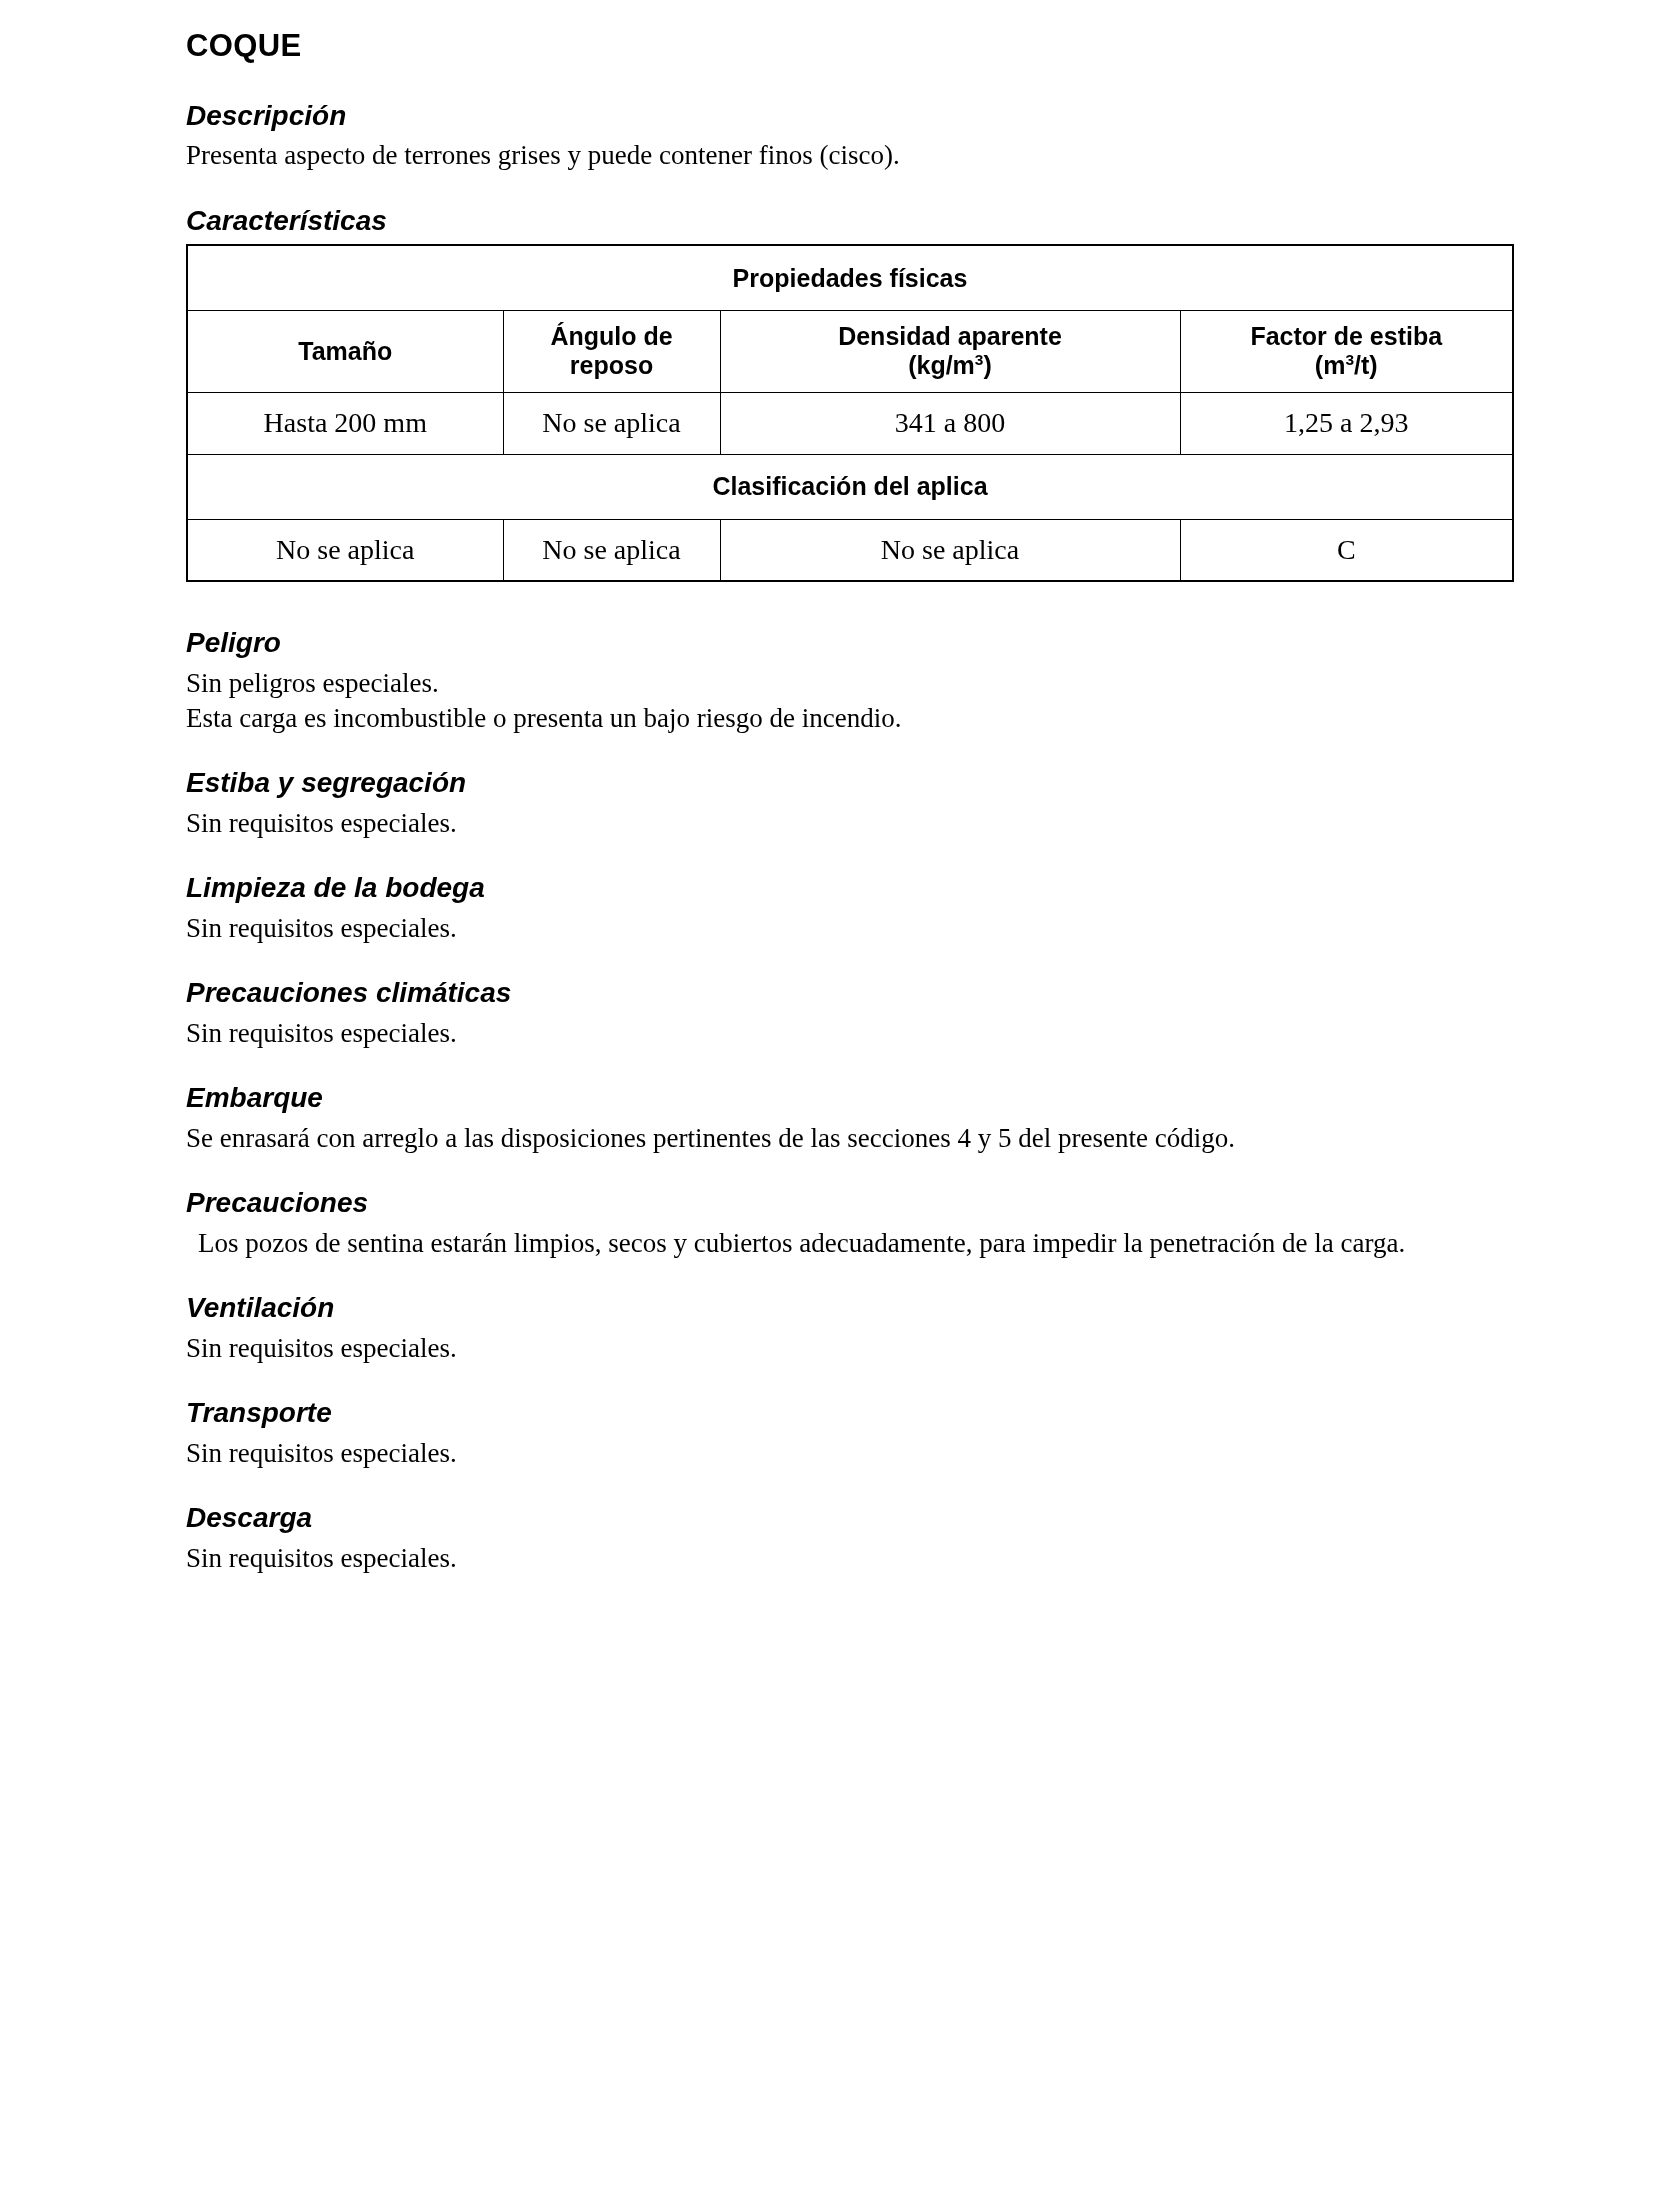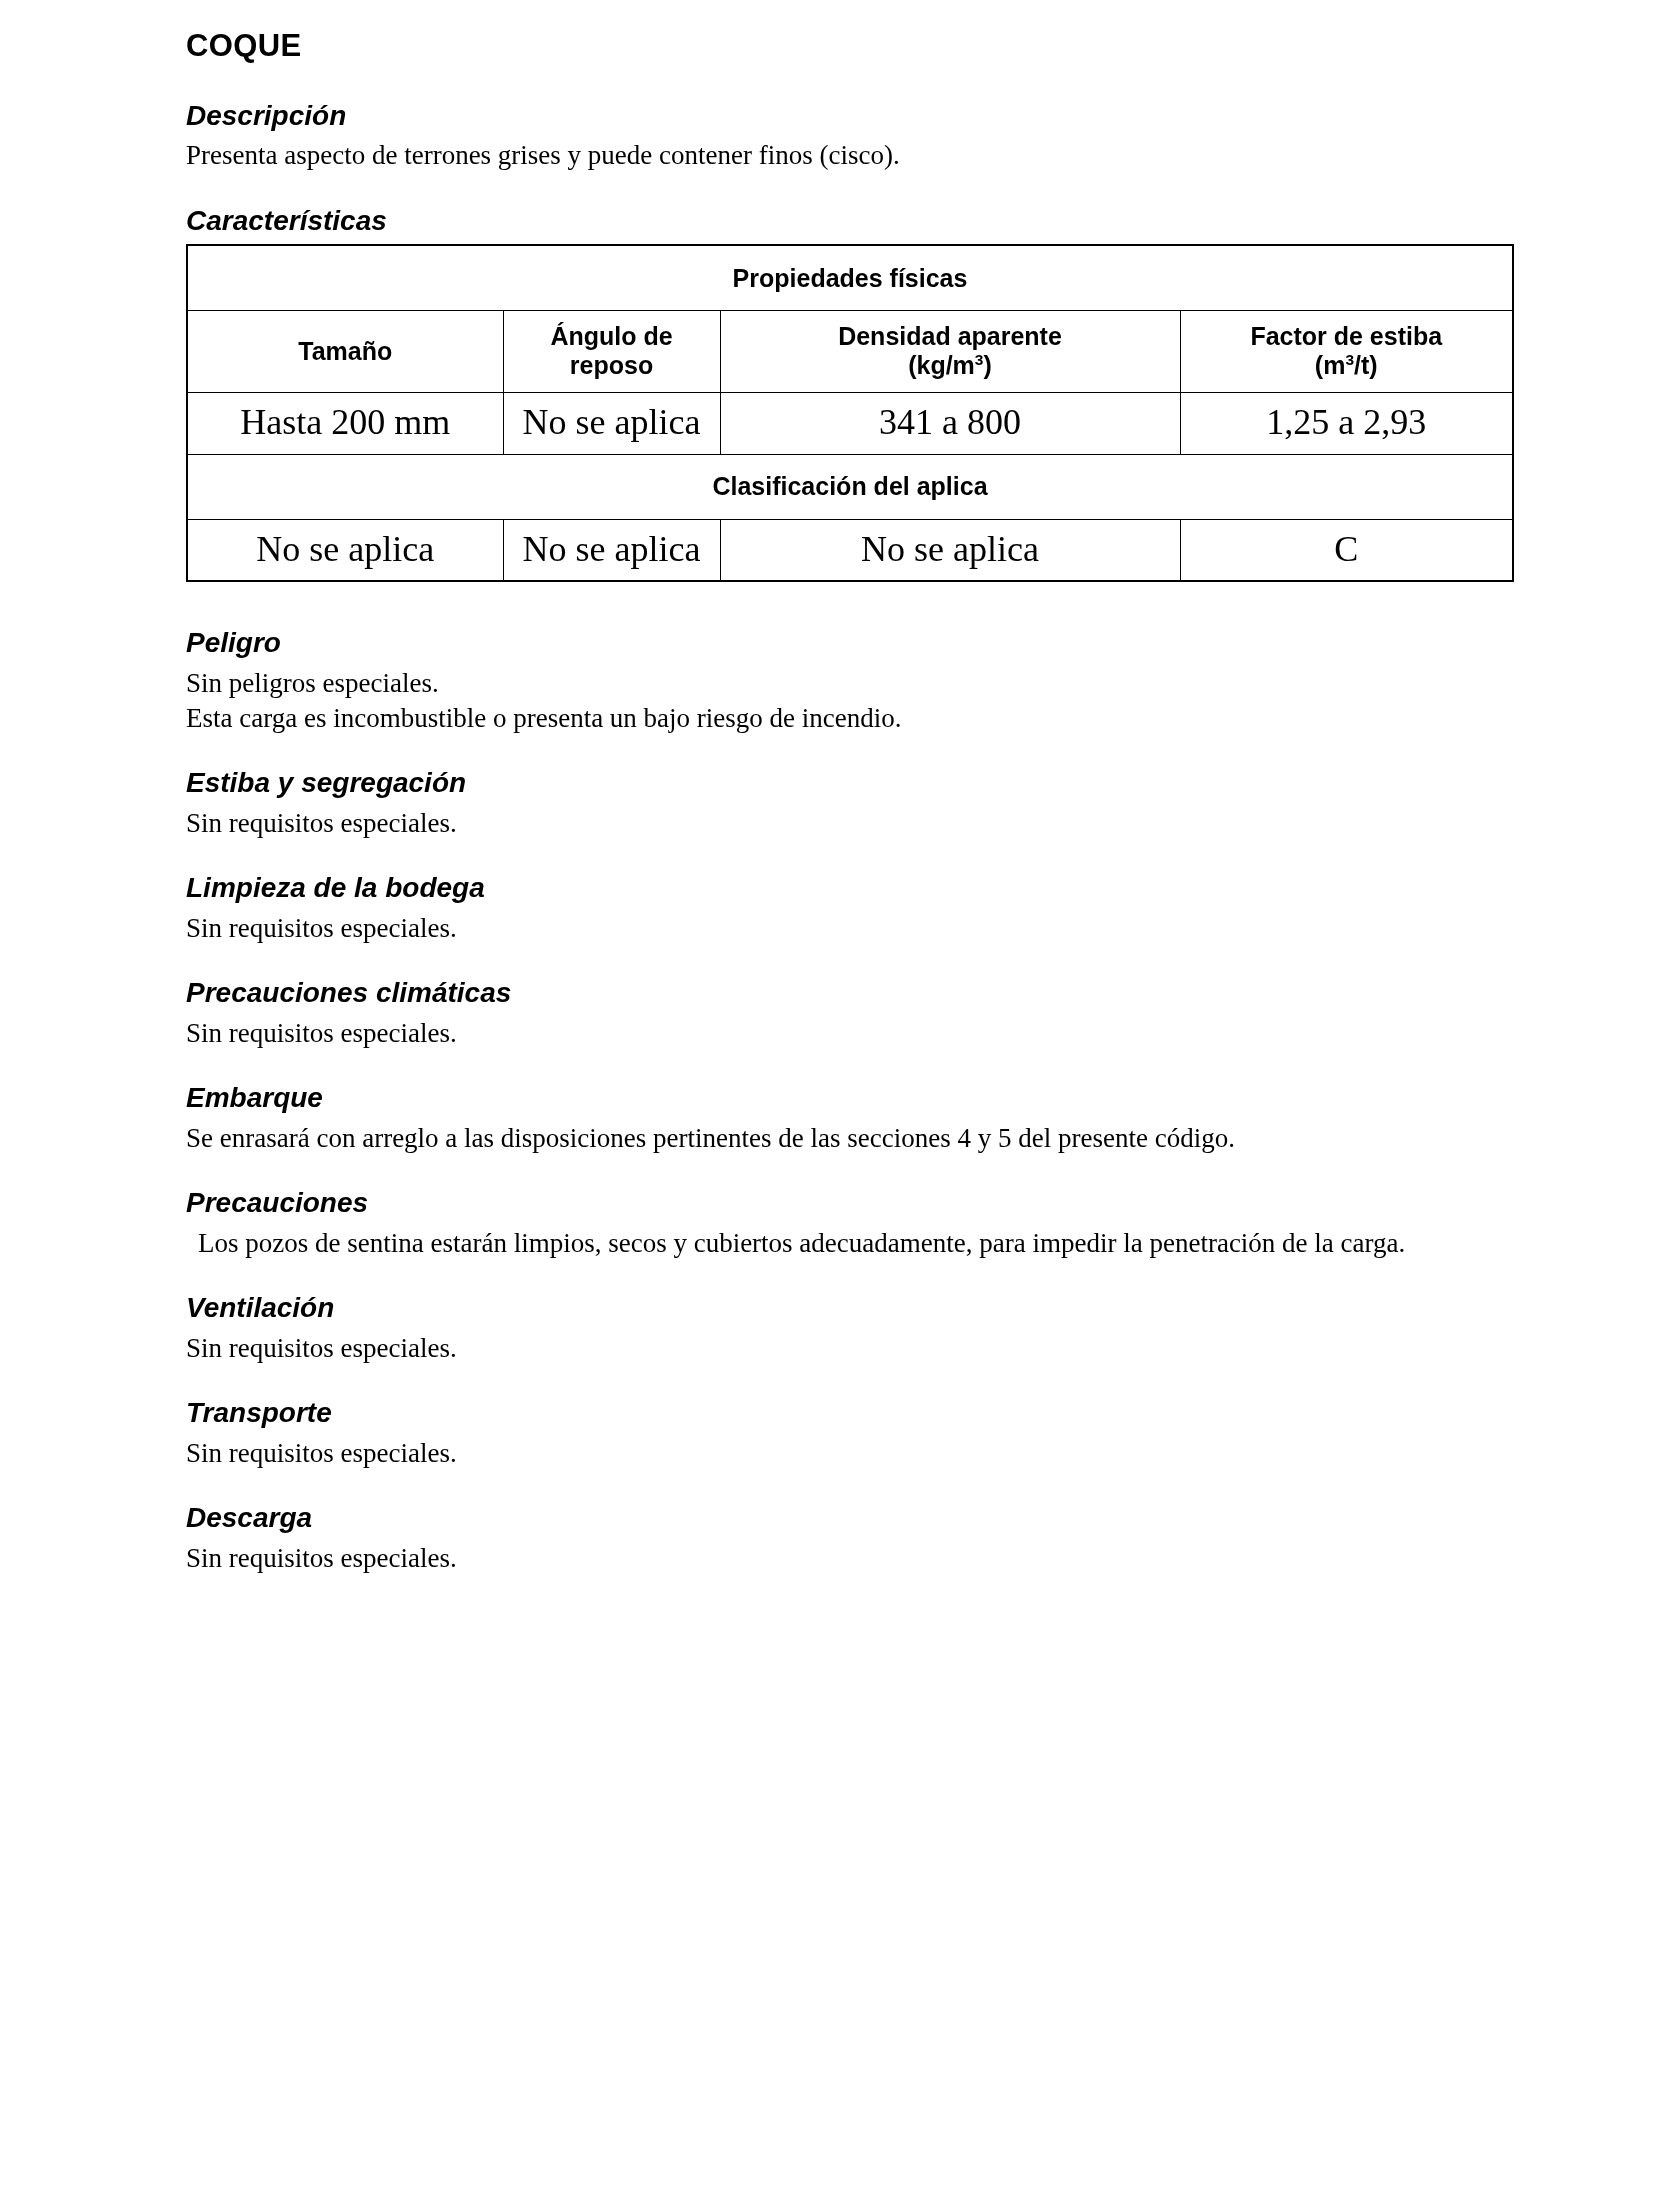--- a/index.html
+++ b/index.html
@@ -76,21 +76,21 @@
     border-right: 2.4px solid #000;
   }
   .th-cell {
     font-family: "Liberation Sans", "DejaVu Sans", sans-serif;
     font-weight: 700;
     font-size: 25px;
     line-height: 1.16;
   }
   .td-cell {
     font-family: "Liberation Serif", "DejaVu Serif", serif;
-    font-size: 36px;
+    font-size: 28px;
     line-height: 1.16;
   }
   .row-band { height: 65px; }
   .row-head { height: 82px; }
   .row-head-tall { height: 82px; }
   .row-data { height: 62px; }
   .col-1 { width: 316px; }
   .col-2 { width: 217px; }
   .col-3 { width: 460px; }
   .col-4 { width: 333px; }

